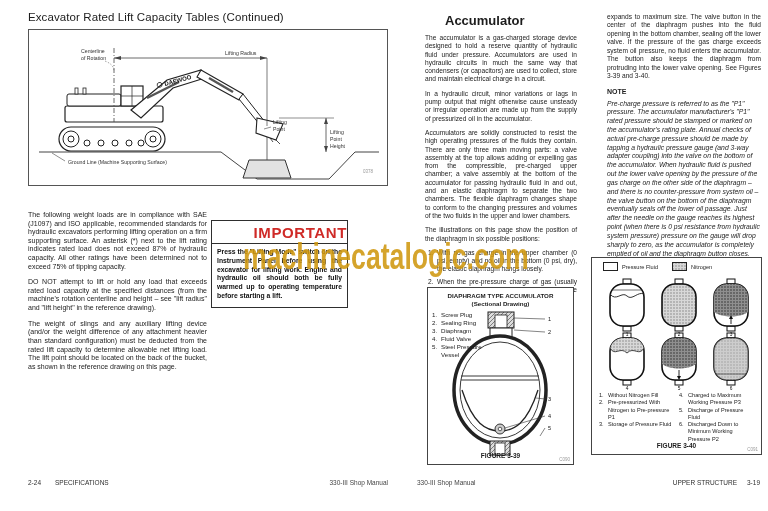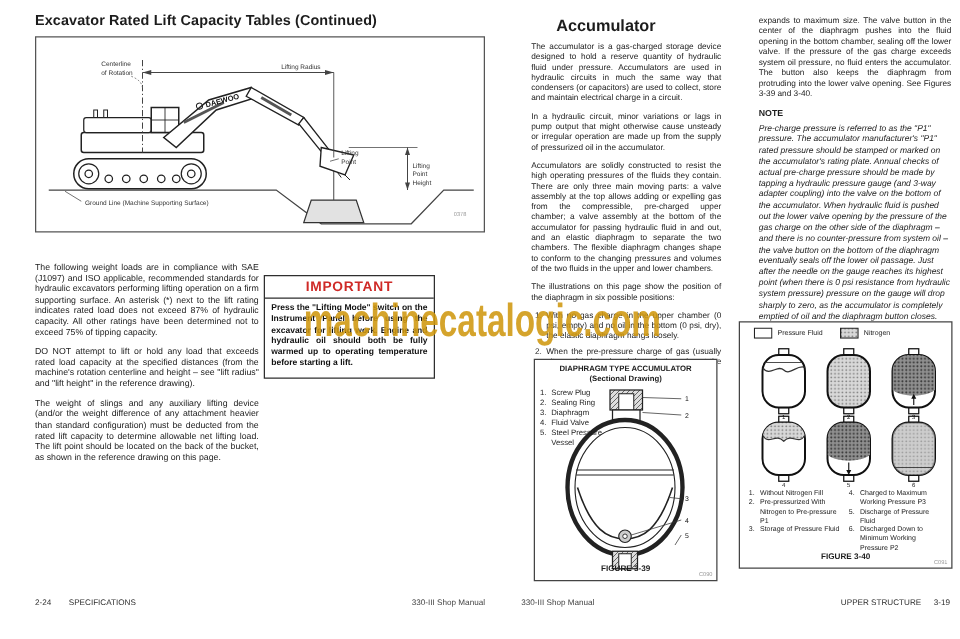--- a/index.html
+++ b/index.html
@@ -1,27 +1,27 @@
 <!DOCTYPE html>
 <html><head>
 <meta charset="utf-8">
 <style>
   * { margin:0; padding:0; box-sizing:border-box; }
   html,body { width:768px; height:511px; }
   body { font-family:"Liberation Sans", sans-serif; background:#ffffff; color:#1c1c1c; position:relative; overflow:hidden; }
   .canvas { position:absolute; left:0; top:0; width:768px; height:511px; background:#fff; }
 
   
-  .lp-title { position:absolute; left:28px; top:11px; font-size:11.5px; font-weight:bold; letter-spacing:.1px; }
+  .lp-title { position:absolute; left:28px; top:11px; font-size:11.5px; font-weight:normal; letter-spacing:.1px; }
   .drawbox { position:absolute; left:28px; top:29px; width:360px; height:157px; border:1px solid #555; background:#fff; }
   .drawbox svg { display:block; width:100%; height:100%; }
   .lcol { position:absolute; left:28px; top:211px; width:179px; }
   .lcol p { font-size:7px; line-height:1.23; text-align:justify; color:#222; margin-bottom:7px; }
   .impbox { position:absolute; left:211px; top:220px; width:137px; border:1.5px solid #2e2e2e; background:#fff; }
-  .imp-head { border-bottom:1.5px solid #2e2e2e; text-align:center; color:#cf2a27; font-weight:bold; font-size:11px; padding:3px 0 2px; letter-spacing:.6px; }
+  .imp-head { border-bottom:1.5px solid #2e2e2e; text-align:right; color:#cf2a27; font-weight:bold; font-size:15px; padding:3px 0 2px; letter-spacing:.6px; }
   .imp-body { font-size:6.8px; font-weight:bold; line-height:1.3; padding:4px 5px 6px; text-align:justify; color:#111; }
   .pfoot { position:absolute; top:479px; font-size:6.5px; color:#2e2e2e; }
   .pfoot-l { left:28px; width:360px; }
   .pfoot-r { left:417px; width:343px; }
   .pfoot .sp { display:inline-block; width:14px; }
   .foot-right { float:right; color:#444; }
   .foot-rgrp { float:right; }
   .foot-rgrp .sp2 { display:inline-block; width:10px; }
 
   

